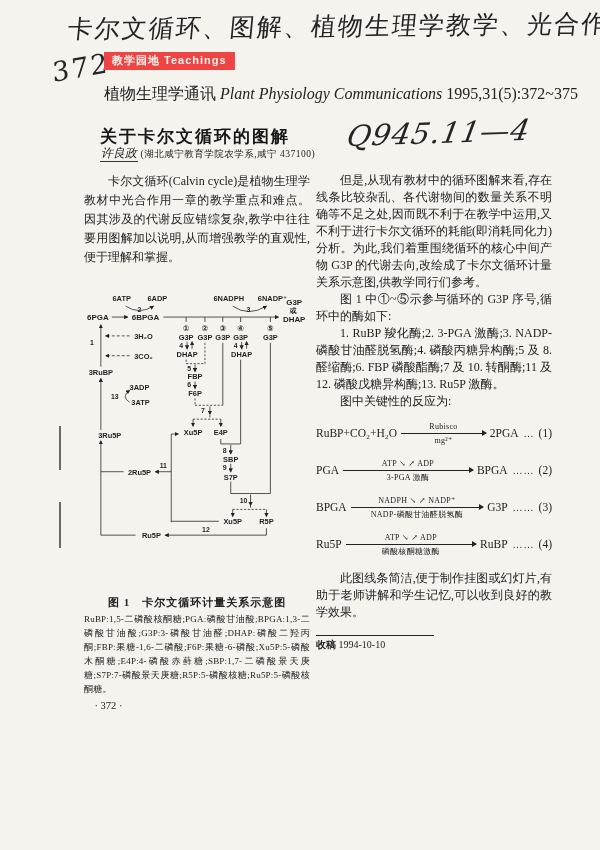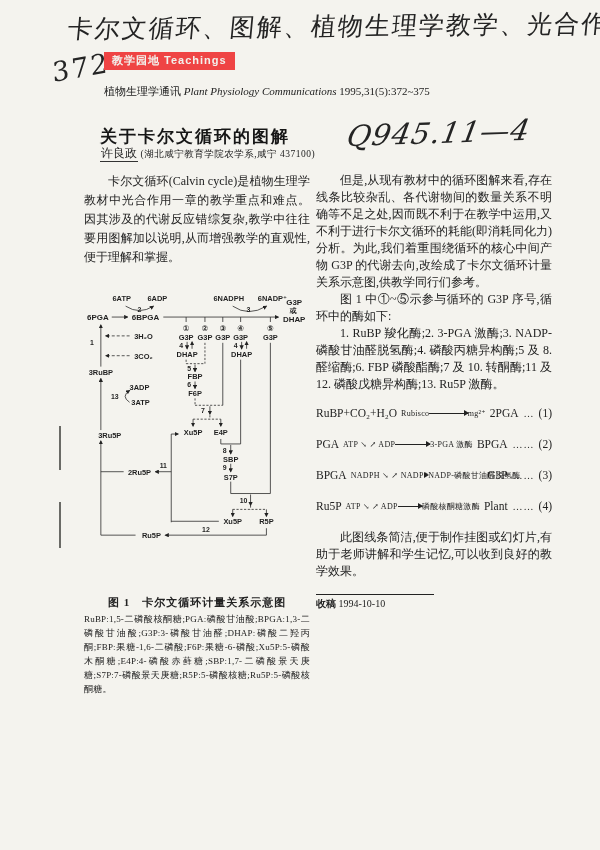--- a/index.html
+++ b/index.html
@@ -20,46 +20,46 @@
   }
   .hw-code{
     position:absolute;left:348px;top:116px;font-size:29px;
     transform:skewX(-12deg) rotate(-2deg);letter-spacing:1px;font-style:italic;
   }
   .badge{
     position:absolute;left:104px;top:52px;background:#ef4444;color:#f2f1ec;
     font-family:"Liberation Sans",sans-serif;font-size:11px;font-weight:bold;
     padding:1px 8px 2px;letter-spacing:1px;
   }
-  .journal-line{position:absolute;left:104px;top:84px;font-size:11px;white-space:nowrap;}
+  .journal-line{position:absolute;left:104px;top:84px;font-size:16px;white-space:nowrap;}
   .journal-line .en{font-style:italic;}
   .article-title{
     position:absolute;left:100px;top:114px;font-size:17px;font-weight:bold;
     letter-spacing:2px;font-family:"Liberation Sans",sans-serif;color:#161616;
   }
   .author-line{position:absolute;left:100px;top:145px;font-size:10px;}
-  .author-name{font-size:12px;border-bottom:1.5px solid #333;padding:0 1px 1px;}
+  .author-name{font-size:12px;border-bottom:1.5px solid #333;padding:0 1px 1px;font-style:italic;}
   .affil{font-size:9.5px;letter-spacing:0.5px;}
   .col{position:absolute;top:172px;font-size:12px;line-height:17px;text-align:justify;}
   .col-left{left:84px;width:226px;line-height:19px;}
   .col-right{left:316px;width:236px;}
   .col p{margin:0;text-indent:2em;}
   .figure-wrap{margin-top:22px;}
   .fig-caption{
     text-align:center;font-size:11px;font-weight:600;letter-spacing:1px;
     margin-top:4px;text-indent:0 !important;
   }
   .fig-legend{
     font-size:9px;line-height:14px;margin-top:3px;text-align:justify;
     text-indent:0 !important;letter-spacing:0.2px;
   }
   .page-num{margin-top:26px;font-size:10.5px;text-indent:1em !important;}
   
   .rxn{display:flex;align-items:center;margin:12px 0 14px;font-size:11.5px;white-space:nowrap;}
-  .rxn .arrow{flex:1;display:flex;flex-direction:row;align-items:center;margin:0 4px;min-width:60px;}
+  .rxn .arrow{flex:1;display:flex;flex-direction:column;align-items:center;margin:0 4px;min-width:60px;}
   .rxn .above,.rxn .below{font-size:8px;line-height:9px;white-space:nowrap;letter-spacing:0.3px;}
   .rxn .shaft{width:100%;height:0;border-bottom:1px solid #222;position:relative;margin:2px 0;}
   .rxn .shaft:after{
     content:"";position:absolute;right:-1px;top:-3px;
     border-left:5px solid #222;border-top:3px solid transparent;border-bottom:3px solid transparent;
   }
   .rxn .dots{margin-left:5px;font-size:10px;letter-spacing:1px;}
   .rxn .num{margin-left:auto;padding-left:4px;}
   .received{margin-top:14px;font-size:10px;text-indent:0 !important;}
   .received .rl{font-weight:bold;margin-top:32px;}
@@ -223,26 +223,28 @@
           <text x="17" y="86">3RuBP</text>
           <text x="8" y="56" font-size="7">1</text>
           <text x="60" y="50">3H₂O</text>
           <text x="60" y="70">3CO₂</text>
         </g>
       </svg>
     </div>
 
     <p class="fig-caption">图 1　卡尔文循环计量关系示意图</p>
     <p class="fig-legend">RuBP:1,5-二磷酸核酮糖;PGA:磷酸甘油酸;BPGA:1,3-二磷酸甘油酸;G3P:3-磷酸甘油醛;DHAP:磷酸二羟丙酮;FBP:果糖-1,6-二磷酸;F6P:果糖-6-磷酸;Xu5P:5-磷酸木酮糖;E4P:4-磷酸赤藓糖;SBP:1,7-二磷酸景天庚糖;S7P:7-磷酸景天庚糖;R5P:5-磷酸核糖;Ru5P:5-磷酸核酮糖。</p>
+    <p class="page-num">· 372 ·</p>
   </div>
 
   <div class="col col-right">
     <p>但是,从现有教材中的循环图解来看,存在线条比较杂乱、各代谢物间的数量关系不明确等不足之处,因而既不利于在教学中运用,又不利于进行卡尔文循环的耗能(即消耗同化力)分析。为此,我们着重围绕循环的核心中间产物 G3P 的代谢去向,改绘成了卡尔文循环计量关系示意图,供教学同行们参考。</p>
     <p>图 1 中①~⑤示参与循环的 G3P 序号,循环中的酶如下:</p>
     <p>1. RuBP 羧化酶;2. 3-PGA 激酶;3. NADP-磷酸甘油醛脱氢酶;4. 磷酸丙糖异构酶;5 及 8. 醛缩酶;6. FBP 磷酸酯酶;7 及 10. 转酮酶;11 及 12. 磷酸戊糖异构酶;13. Ru5P 激酶。</p>
+    <p>图中关键性的反应为:</p>
 
     <div class="rxn">
       <span>RuBP+CO₂+H₂O</span>
       <span class="arrow">
         <span class="above">Rubisco</span>
         <span class="shaft"></span>
         <span class="below">mg²⁺</span>
       </span>
       <span>2PGA</span>
       <span class="dots">…</span>
@@ -273,21 +275,21 @@
       <span class="num">(3)</span>
     </div>
 
     <div class="rxn">
       <span>Ru5P</span>
       <span class="arrow">
         <span class="above">ATP ↘ ↗ ADP</span>
         <span class="shaft"></span>
         <span class="below">磷酸核酮糖激酶</span>
       </span>
-      <span>Plant</span>
+      <span>RuBP</span>
       <span class="dots">……</span>
       <span class="num">(4)</span>
     </div>
 
     <p>此图线条简洁,便于制作挂图或幻灯片,有助于老师讲解和学生记忆,可以收到良好的教学效果。</p>
     <hr class="end-rule">
     <p class="received">
       <span class="rl">收稿</span>
       <span>1994-10-10</span>
     </p>

